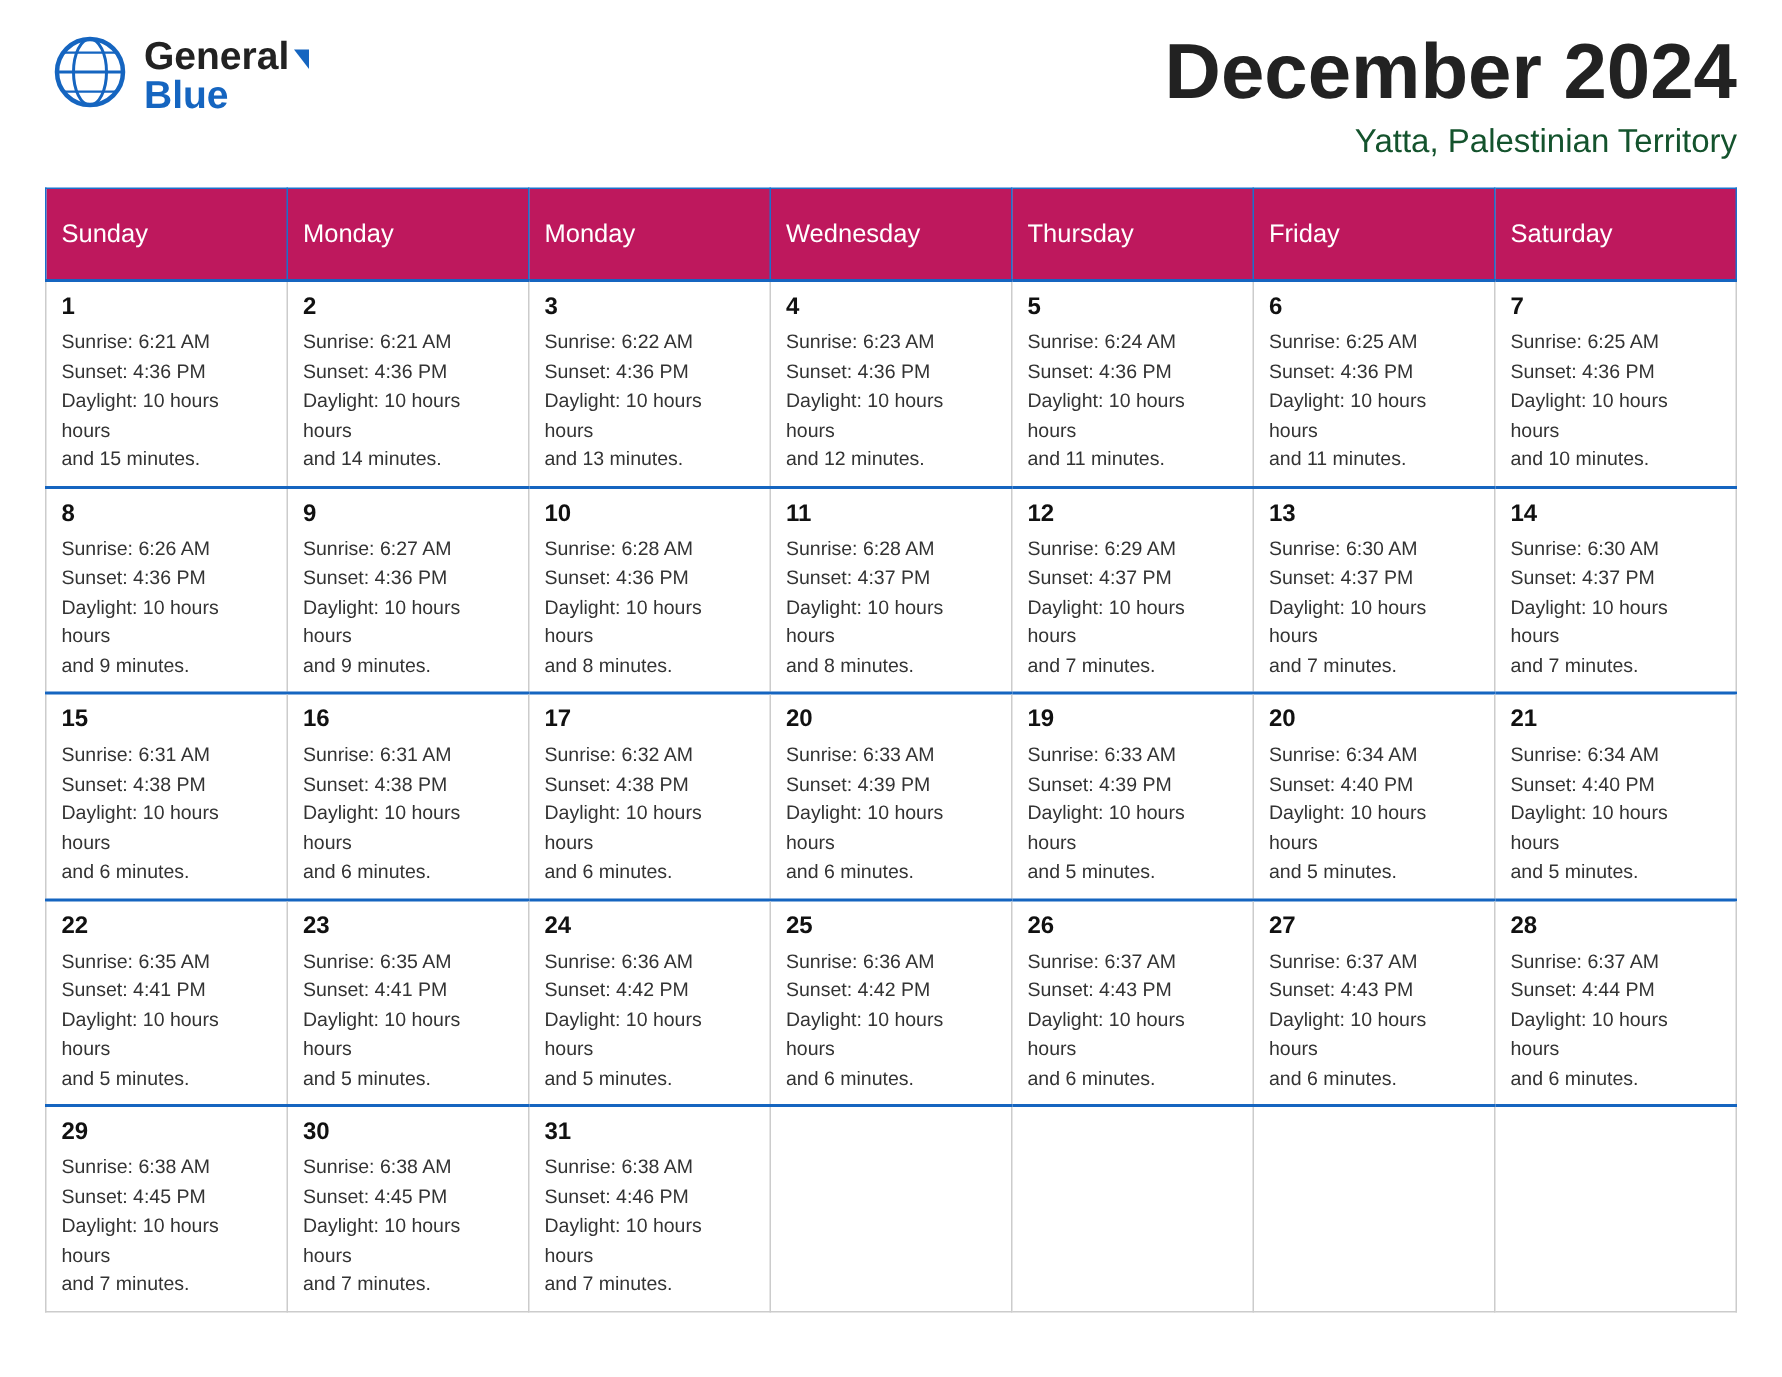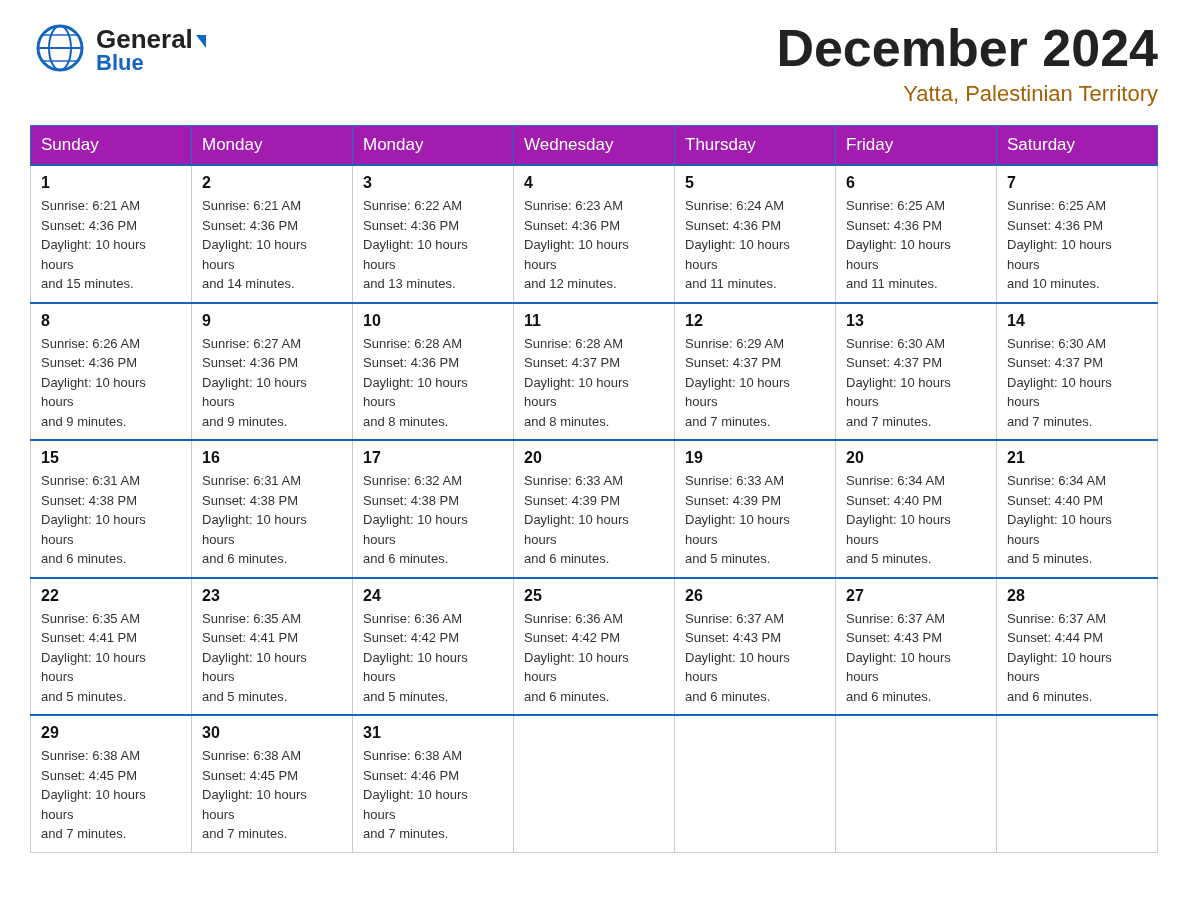--- a/index.html
+++ b/index.html
@@ -23,34 +23,34 @@
       margin-left: 47px;
     }
     .month-year {
       font-size: 52px;
       font-weight: bold;
       color: #222;
       line-height: 1.1;
     }
     .location {
       font-size: 22px;
-      color: #a16207;
+      color: #14532d;
       margin-top: 4px;
     }
     .calendar {
       width: 100%;
       border-collapse: collapse;
       border: 1px solid #1565C0;
     }
     .calendar th {
-      background-color: #a21caf;
+      background-color: #be185d;
       color: #fff;
       font-size: 17px;
       font-weight: normal;
-      padding: 9px 10px;
+      padding: 20px 10px;
       text-align: left;
       border: 1px solid #1a70cc;
     }
     .calendar td {
       vertical-align: top;
       padding: 8px 10px;
       border: 1px solid #ccc;
       width: 14.28%;
       min-height: 105px;
       font-size: 13px;
@@ -87,21 +87,21 @@
       display: flex;
       flex-direction: column;
     }
     .logo-general {
       font-size: 26px;
       font-weight: bold;
       color: #222;
       line-height: 1;
     }
     .logo-blue-word {
-      font-size: 22px;
+      font-size: 26px;
       font-weight: bold;
       color: #1565C0;
       line-height: 1;
     }
   </style>
 </head>
 <body>
 
 <div class="header">
   <div class="logo-wrapper">

